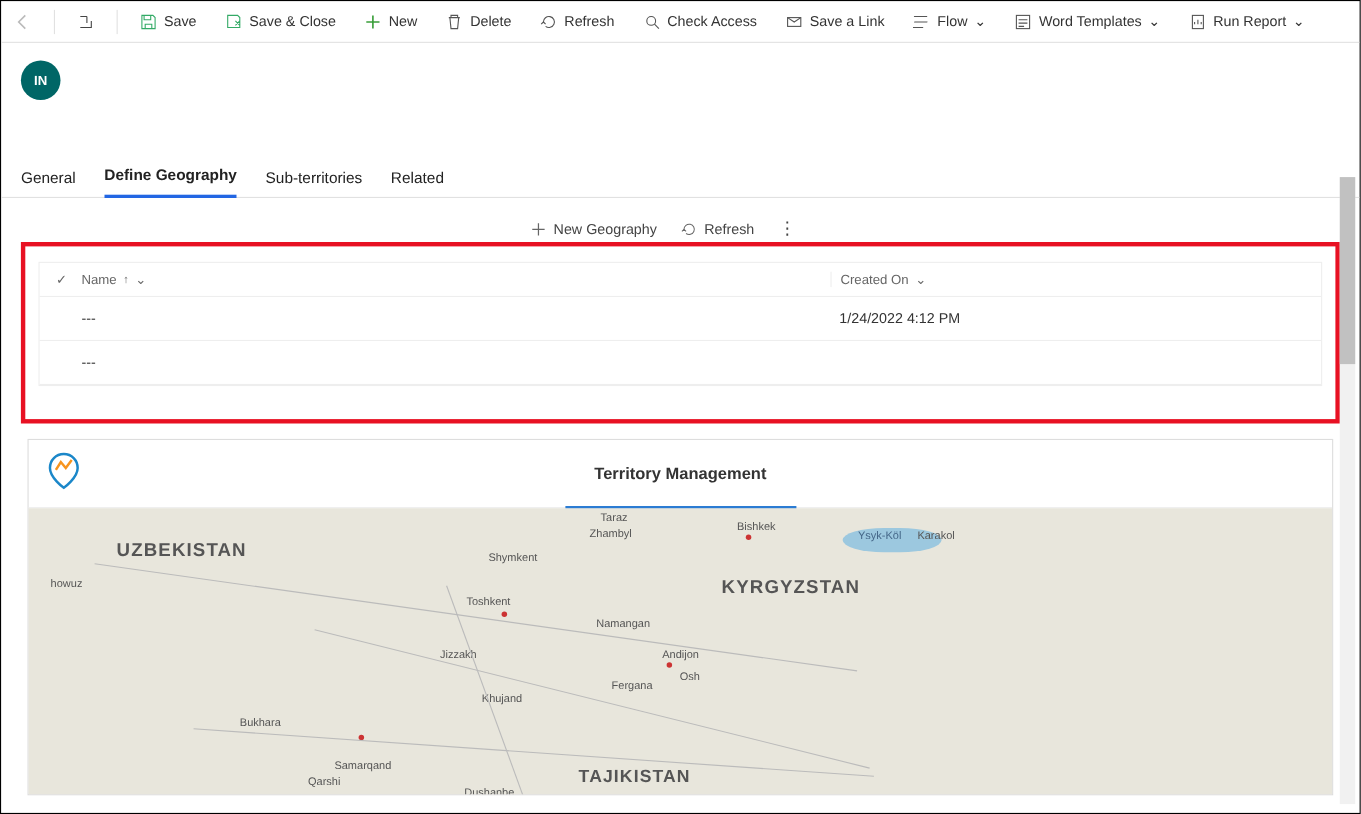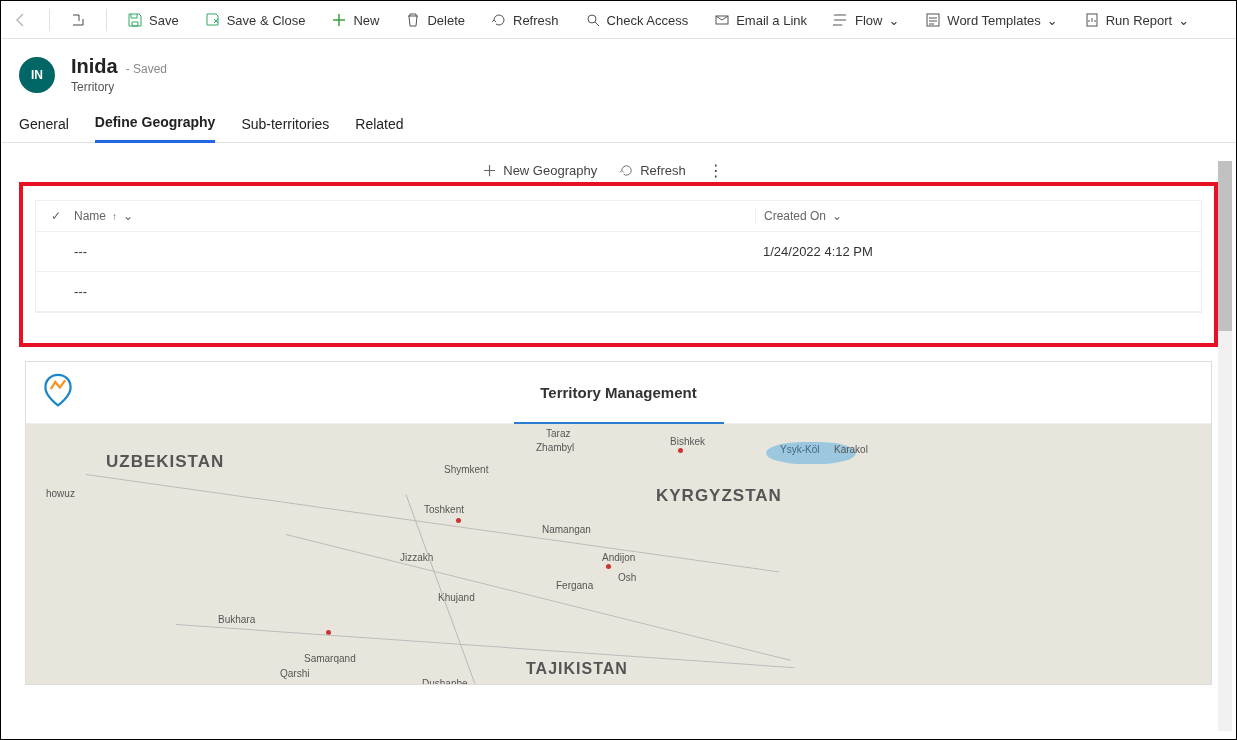--- a/index.html
+++ b/index.html
@@ -1,29 +1,29 @@
 <!DOCTYPE html>
 <html><head>
 <meta charset="utf-8">
 <style>
 * { box-sizing: border-box; margin: 0; padding: 0; }
 body { font-family: "Segoe UI", Arial, sans-serif; font-size: 13px; color: #333; background: #fff; width: 1237px; height: 740px; overflow: hidden; position: relative; border: 1px solid #000;}
 .cmdbar { display:flex; align-items:center; height:38px; border-bottom:1px solid #e1e1e1; padding:0 6px; gap:14px; white-space:nowrap;}
-.cmdbar .btn { display:flex; align-items:flex-end; gap:6px; padding:4px 6px; cursor:pointer; color:#333;}
+.cmdbar .btn { display:flex; align-items:center; gap:6px; padding:4px 6px; cursor:pointer; color:#333;}
 .cmdbar .btn svg { width:16px; height:16px; }
 .cmdbar .sep { width:1px; height:22px; background:#e1e1e1;}
 .header { display:flex; align-items:center; gap:16px; padding:16px 18px 8px 18px;}
 .avatar { width:36px; height:36px; border-radius:50%; background:#006666; color:#fff; display:flex; align-items:center; justify-content:center; font-size:12px; font-weight:600;}
 .title-line { display:flex; align-items:baseline; gap:8px;}
 .title-line h1 { font-size:20px; font-weight:600; color:#222;}
 .title-line .status { font-size:12px; color:#888;}
 .subtitle { font-size:12px; color:#555; margin-top:2px;}
 .tabs { display:flex; gap:26px; padding:6px 18px 0 18px; border-bottom:1px solid #e1e1e1;align-items:flex-end;}
 .tab { padding:6px 0 10px 0; font-size:14px; color:#222; cursor:pointer;}
-.tab.active { font-weight:600; border-bottom:3px solid #2266e3; margin-bottom:-1px;}
+.tab.active { font-weight:600; border-bottom:3px solid #2266e3; margin-bottom:-1px;margin-top:40px;}
 .content { position:relative; padding-top:12px;}
 .subcmd { display:flex; justify-content:center; gap:22px; padding:6px 30px 2px 0; font-size:13px; color:#444;}
 .subcmd .btn { display:flex; align-items:center; gap:6px; cursor:pointer;}
 .subcmd .btn svg{width:15px;height:15px;}
 .more-icon { letter-spacing:1px; font-size:16px;}
 .gridbox { margin:0 18px; border:4px solid #e81123; padding:14px 12px 30px 12px;}
 .grid { border:1px solid #eee;}
 .gridhead { display:flex; align-items:center; border-bottom:1px solid #eee; padding:8px 6px; font-size:12px; color:#666;}
 .col-check{width:28px; text-align:center;}
 .col-name{flex:1; padding-left:4px; display:flex; align-items:center; gap:6px;}
@@ -99,21 +99,21 @@
         <circle cx="7" cy="7" r="4" stroke="#555" fill="none"></circle>
         <path d="M10 10l4 4" stroke="#555"></path>
       </svg>
       <span>Check Access</span>
     </div>
   <div class="btn">
       <svg viewBox="0 0 16 16">
         <rect x="2" y="4" width="12" height="8" stroke="#555" fill="none"></rect>
         <path d="M2 4l6 4 6-4" stroke="#555" fill="none"></path>
       </svg>
-      <span>Email a Link</span>
+      <span>Save a Link</span>
     </div>
   <div class="btn">
       <svg viewBox="0 0 16 16">
         <path d="M2 3h12M4 8h12M2 13h12" stroke="#555" transform="skewX(-20)"></path>
       </svg>
       <span>Flow</span>
       <span class="chev">⌄</span>
     </div>
   <div class="btn">
       <svg viewBox="0 0 16 16">
@@ -130,27 +130,20 @@
       </svg>
       <span>Run Report</span>
       <span class="chev">⌄</span>
     </div>
 </div>
 
 <div class="header">
   <div class="avatar">
       <span>IN</span>
     </div>
-  <div>
-    <div class="title-line">
-      <h1>Inida</h1>
-      <span class="status">- Saved</span>
-    </div>
-    <div class="subtitle">Territory</div>
-  </div>
 </div>
 
 <div class="tabs">
   <div class="tab">General</div>
   <div class="tab active">Define Geography</div>
   <div class="tab">Sub-territories</div>
   <div class="tab">Related</div>
 </div>
 
 <div class="content">

